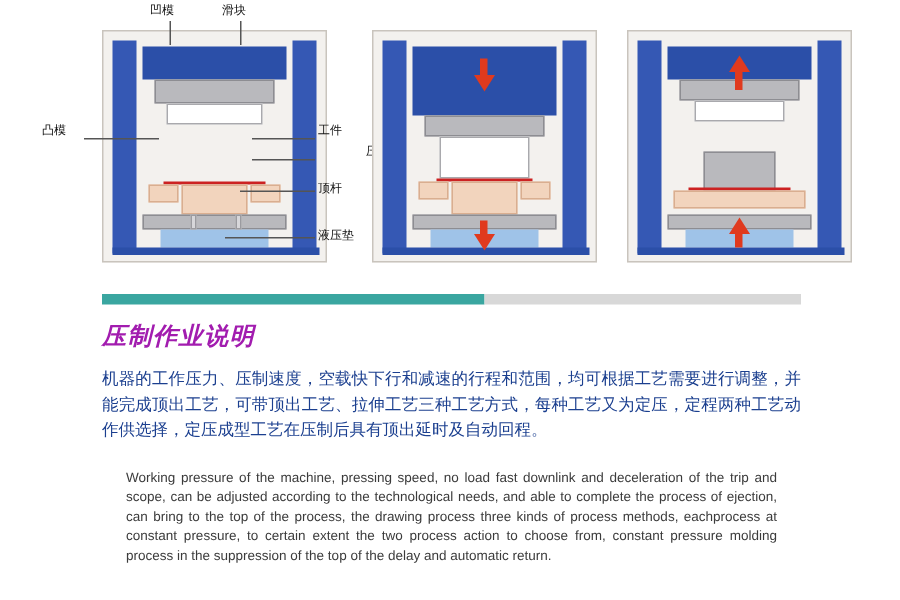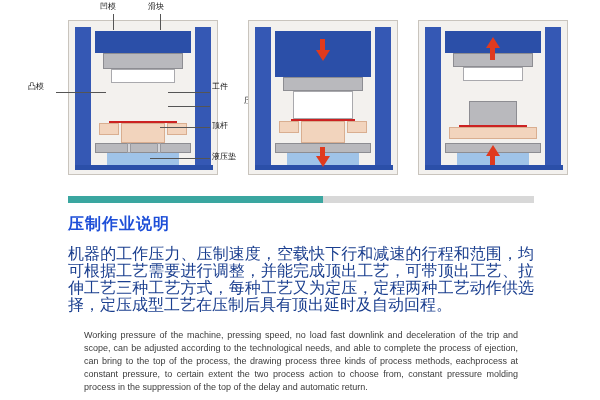--- a/index.html
+++ b/index.html
@@ -161,29 +161,30 @@
   }
   #heading-row {
     display: flex;
     align-items: baseline;
     gap: 8px;
     margin-bottom: 10px;
   }
   #heading-cn {
     font-size: 16px;
     font-weight: bold;
-    color: #1d4ed8;
+    color: #a21caf;
     letter-spacing: 1px;
+    font-style: italic;
   }
   #heading-en {
     font-size: 12px;
     color: #8d8d8d;
   }
   #para-cn {
-    font-size: 16px;
+    font-size: 11px;
     color: #1b3f8f;
     line-height: 17px;
     margin: 0 0 12px 0;
     text-align: justify;
   }
   #para-en {
     font-size: 9px;
     color: #3b3b3b;
     line-height: 13px;
     margin: 16px;

